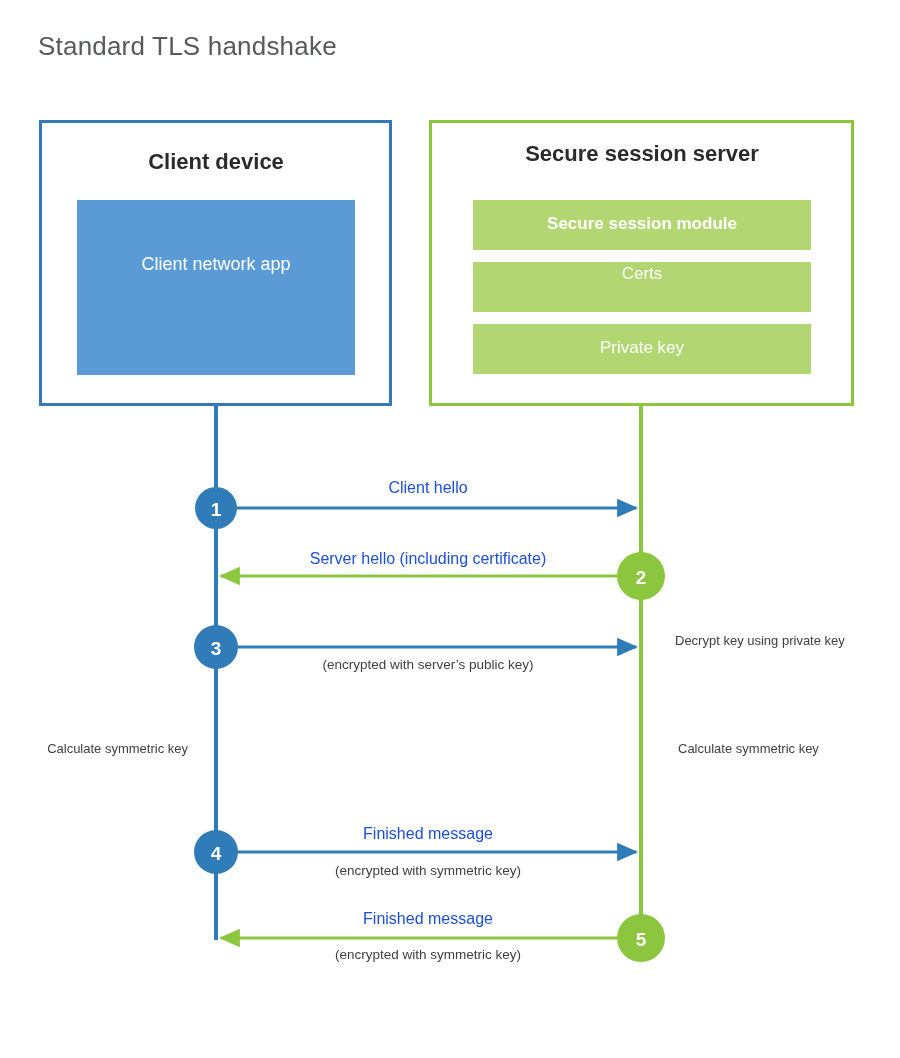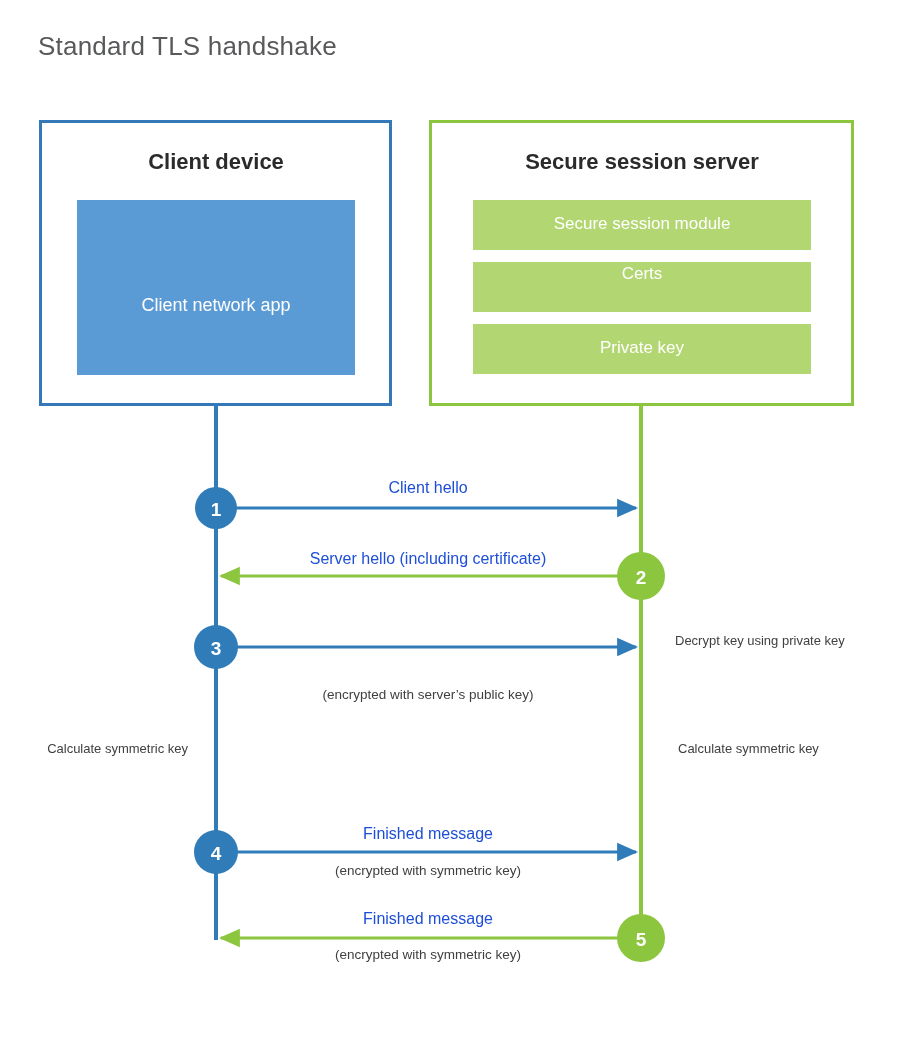--- a/index.html
+++ b/index.html
@@ -43,37 +43,36 @@
     color: #58595b;
     letter-spacing: 0.2px;
   }
   .box-title {
     font-size: 22px;
     font-weight: bold;
     color: #2b2b2b;
     text-align: center;
   }
   #client-box-title { left: 41px; top: 148px; width: 350px; }
-  #server-box-title { left: 431px; top: 148px; width: 422px; }
+  #server-box-title { left: 431px; top: 140px; width: 422px; }
 
   .inner-block-label {
     position: absolute;
     color: #ffffff;
     font-size: 18px;
     text-align: center;
     line-height: 1.25;
   }
   #client-app-label {
     left: 77px;
     top: 253px;
     width: 278px;
-    margin-top: 41px;
   }
   .server-item-label { font-size: 17px; }
-  #server-item-0 { left: 473px; top: 213px; width: 338px; }
+  #server-item-0 { left: 473px; top: 213px; width: 338px; font-weight: bold; }
   #server-item-1 { left: 473px; top: 263px; width: 338px; }
   #server-item-2 { left: 473px; top: 337px; width: 338px; }
 
   .step-num {
     position: absolute;
     color: #ffffff;
     font-size: 19px;
     font-weight: bold;
     text-align: center;
     line-height: 1;
@@ -157,21 +156,21 @@
   <div class="step-num" style="left:196px; top:500px; width:40px;">1</div>
   <div class="step-num" style="left:621px; top:568px; width:40px;">2</div>
   <div class="step-num" style="left:196px; top:639px; width:40px;">3</div>
   <div class="step-num" style="left:196px; top:844px; width:40px;">4</div>
   <div class="step-num" style="left:621px; top:930px; width:40px;">5</div>
 
   <div class="msg-main" style="left:228px; top:479px; width:400px;">Client hello</div>
 
   <div class="msg-main" style="left:228px; top:550px; width:400px;">Server hello (including certificate)</div>
 
-  <div class="msg-sub" style="left:228px; top:657px; width:400px;margin-top:30px;">(encrypted with server’s public key)</div>
+  <div class="msg-sub" style="left:228px; top:657px; width:400px;">(encrypted with server’s public key)</div>
 
   <div class="msg-main" style="left:228px; top:825px; width:400px;">Finished message</div>
   <div class="msg-sub" style="left:228px; top:863px; width:400px;">(encrypted with symmetric key)</div>
 
   <div class="msg-main" style="left:228px; top:910px; width:400px;">Finished message</div>
   <div class="msg-sub" style="left:228px; top:947px; width:400px;">(encrypted with symmetric key)</div>
 
   <div class="side-note left-align" style="left:675px; top:632px; width:200px;">Decrypt key using
 private key</div>
   <div class="side-note right-align" style="left:0px; top:740px; width:188px;">Calculate

